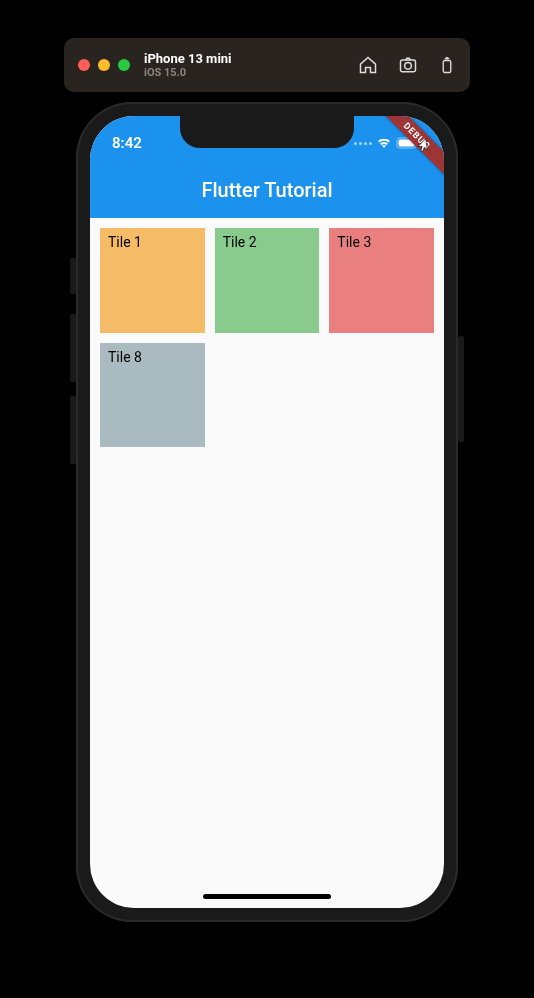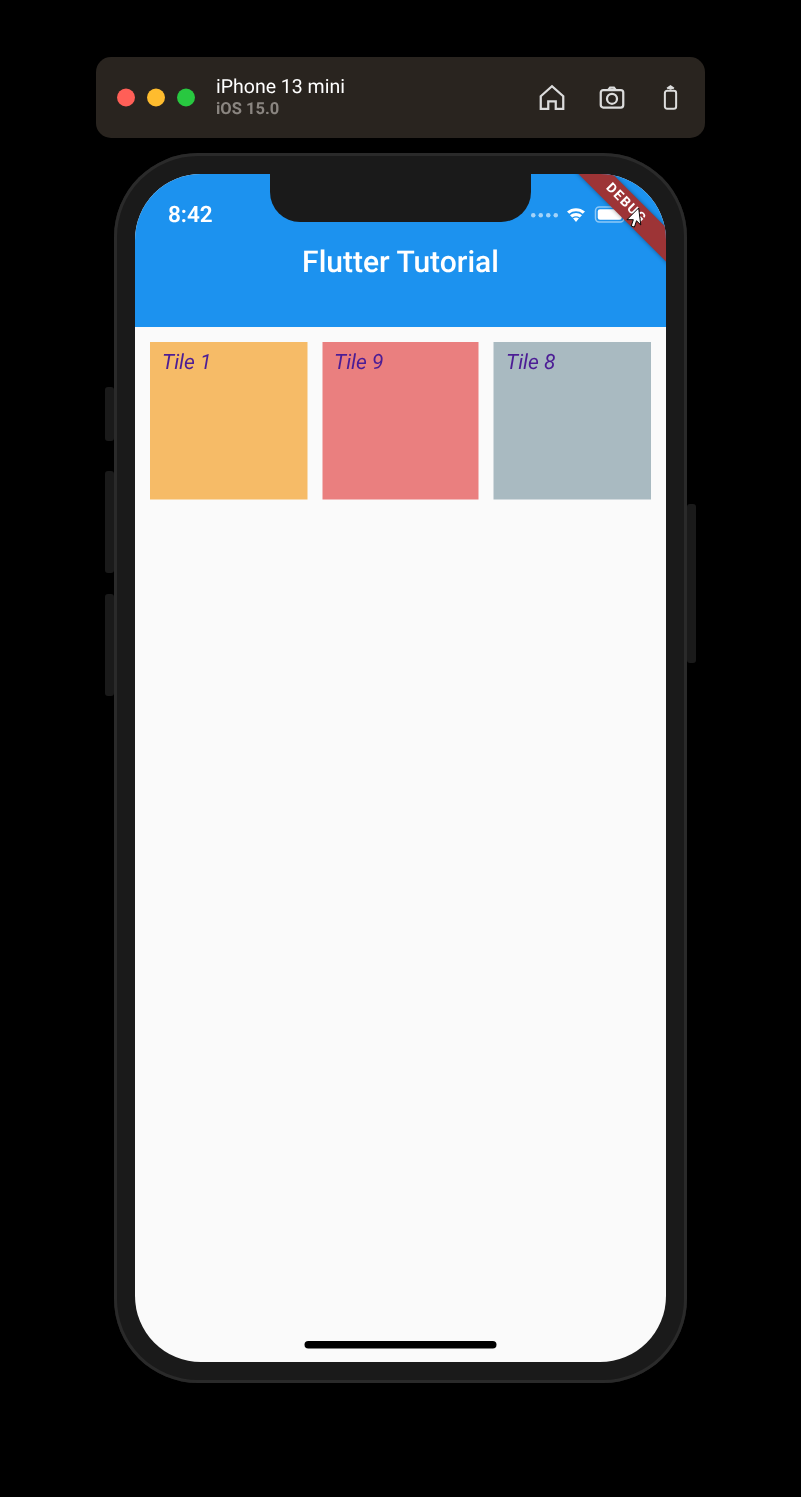--- a/index.html
+++ b/index.html
@@ -24,21 +24,21 @@
       display: flex;
       align-items: center;
       padding: 0 14px;
     }
     .traffic-lights { display: flex; gap: 8px; }
     .tl { width: 12px; height: 12px; border-radius: 50%; }
     .tl-red { background: #ff5f57; }
     .tl-yellow { background: #febc2e; }
     .tl-green { background: #28c840; }
     .device-info { margin-left: 14px; color: #fff; }
-    .device-name { font-size: 13px; font-weight: 400; line-height: 1.2; }
+    .device-name { font-size: 13px; font-weight: 700; line-height: 1.2; }
     .device-os { font-size: 11px; color: #8a8580; line-height: 1.2; font-weight: bold; }
     .toolbar-actions { margin-left: auto; display: flex; gap: 20px; align-items: center; }
     .toolbar-icon { color: #dcdcdc; display: flex; }
 
     
     .phone {
       position: absolute;
       top: 102px;
       left: 76px;
       width: 382px;
@@ -103,20 +103,21 @@
     }
     .status-time { font-size: 15px; font-weight: 600; margin-top: 8px; }
     .status-icons { display: flex; align-items: center; gap: 4px; margin-top: 8px; }
     .dots { display: flex; gap: 2px; opacity: 0.6; }
     .dot { width: 3px; height: 3px; background: #fff; border-radius: 50%; }
 
     .app-bar {
       height: 56px;
       background: #1c92ef;
       display: flex;
+      align-items: center;
       justify-content: center;
       color: #fff;
       font-size: 20px;
       font-weight: 500;
     }
 
     .debug-banner {
       position: absolute;
       top: 0;
       right: 0;
@@ -152,22 +153,21 @@
     .grid {
       padding: 10px;
       display: grid;
       grid-template-columns: repeat(3, 1fr);
       gap: 10px;
     }
     .tile {
       aspect-ratio: 1/1;
       padding: 6px 8px;
       font-size: 14px;
-      color: #4c1d95;
-      font-style: italic;
+      color: #000000;
     }
   </style>
 </head>
 <body>
 
 <div class="toolbar">
   <div class="traffic-lights">
     <div class="tl tl-red"></div>
     <div class="tl tl-yellow"></div>
     <div class="tl tl-green"></div>
@@ -241,22 +241,25 @@
     </div>
 
     <div class="app-bar">
       <span>Flutter Tutorial</span>
     </div>
 
     <div class="grid">
       <div class="tile" style="background:#f6bb67">
         <span>Tile 1</span>
       </div>
+      <div class="tile" style="background:#89cb8d">
+        <span>Tile 2</span>
+      </div>
       <div class="tile" style="background:#ea7f7f">
-        <span>Tile 9</span>
+        <span>Tile 3</span>
       </div>
       <div class="tile" style="background:#a9bac1">
         <span>Tile 8</span>
       </div>
     </div>
 
     <div class="home-indicator"></div>
   </div>
 </div>
 

